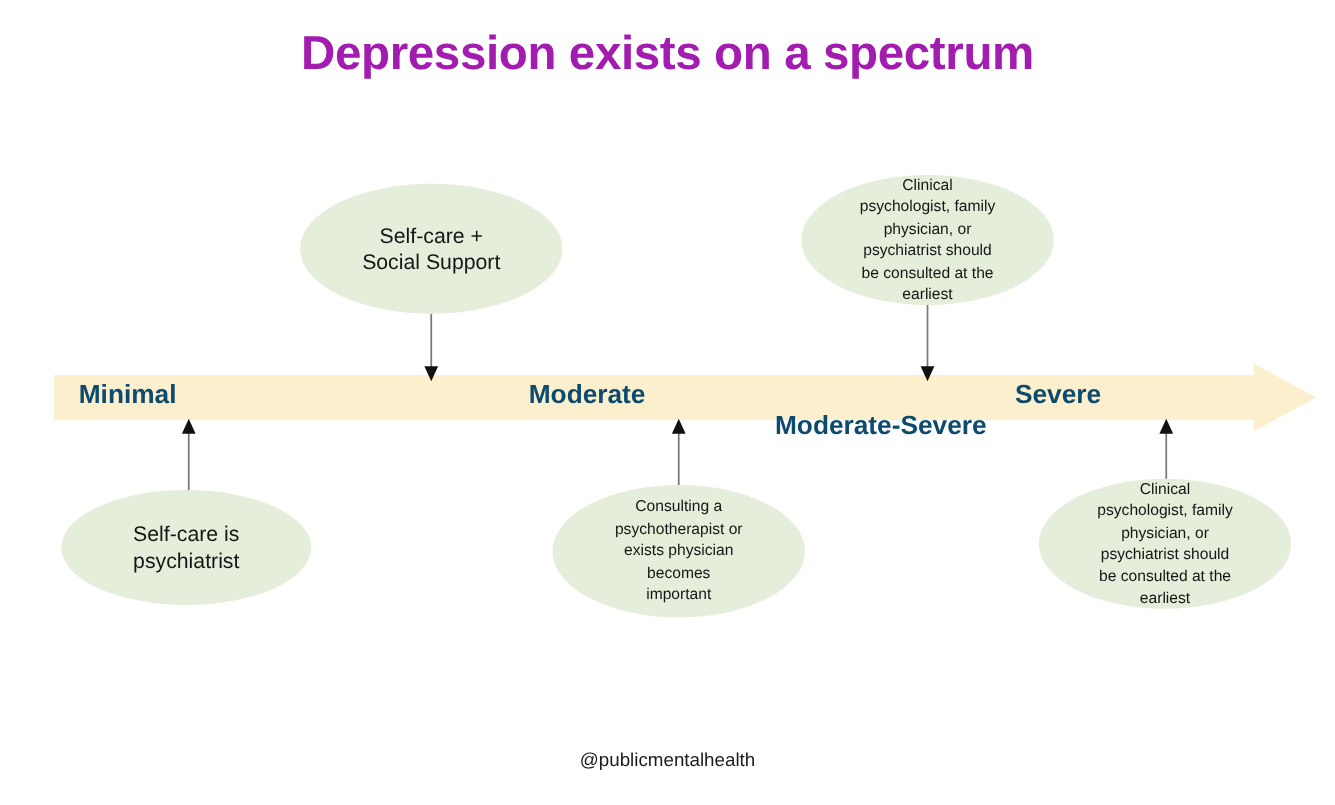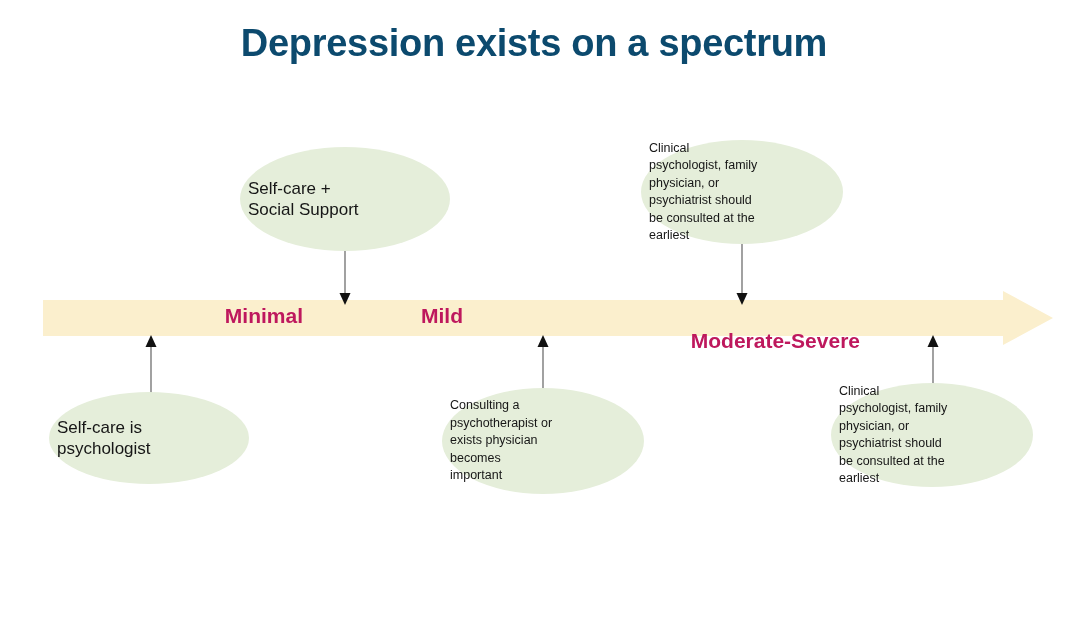--- a/index.html
+++ b/index.html
@@ -23,57 +23,58 @@
   
   .title {
     position: absolute;
     left: 0;
     top: 22px;
     width: 1068px;
     text-align: center;
     font-size: 38px;
     font-weight: 700;
     letter-spacing: -0.3px;
-    color: #0c4a6e;
+    color: #a21caf;
     white-space: nowrap;
   }
 
   
   .spectrum-arrow {
     position: absolute;
     left: 43px;
     top: 291px;
     width: 1010px;
     height: 54px;
   }
   .spectrum-arrow svg {
     display: block;
     width: 1010px;
     height: 54px;
   }
 
   .stage-label {
     position: absolute;
     top: 303px;
-    text-align: right;
+    text-align: left;
     font-size: 21px;
     font-weight: 700;
-    color: #be185d;
+    color: #0c4a6e;
     white-space: nowrap;
     line-height: 26px;
   }
 
   
   .bubble {
     position: absolute;
     background: #e5eeda;
     border-radius: 50%;
     display: flex;
     align-items: center;
     justify-content: center;
+    text-align: center;
     color: #161616;
     box-sizing: border-box;
   }
   .bubble .bubble-text {
     display: block;
     width: 100%;
     white-space: pre-line;
     padding: 0 8px;
     box-sizing: border-box;
   }
@@ -111,25 +112,26 @@
   <div class="title">Depression exists on a spectrum</div>
 
   <div class="spectrum-arrow">
     <svg viewBox="0 0 1010 54" xmlns="http://www.w3.org/2000/svg" aria-hidden="true">
       <polygon points="0,9 960,9 960,0 1010,27 960,54 960,45 0,45" fill="#fbefcd"></polygon>
     </svg>
   </div>
 
   <div class="stage-label" style="left:63px; width:240px;">Minimal</div>
 
-  <div class="stage-label" style="left:223px; width:240px;">Mild</div>
 
+  <div class="stage-label" style="left:423px; width:240px;">Moderate</div>
 
   <div class="stage-label" style="left:620px; width:240px;margin-top:25px;">Moderate-Severe</div>
 
+  <div class="stage-label" style="left:812px; width:240px;">Severe</div>
 
   <div class="bubble bubble-lg" style="left:240px; top:147px; width:210px; height:104px;">
     <span class="bubble-text">Self-care +
 Social Support</span>
   </div>
   <div class="connector" style="left:335px; top:251px;">
     <svg width="20" height="56" viewBox="0 0 20 56" xmlns="http://www.w3.org/2000/svg" aria-hidden="true">
       <line x1="10" y1="0" x2="10" y2="44" stroke="#7a7a7a" stroke-width="1.4"></line>
       <polygon points="10,54 4.5,42 15.5,42" fill="#111111"></polygon>
     </svg>
@@ -151,21 +153,21 @@
   </div>
 
   <div class="connector" style="left:141px; top:333px;">
     <svg width="20" height="62" viewBox="0 0 20 62" xmlns="http://www.w3.org/2000/svg" aria-hidden="true">
       <line x1="10" y1="62" x2="10" y2="12" stroke="#7a7a7a" stroke-width="1.4"></line>
       <polygon points="10,2 4.5,14 15.5,14" fill="#111111"></polygon>
     </svg>
   </div>
   <div class="bubble bubble-lg" style="left:49px; top:392px; width:200px; height:92px;">
     <span class="bubble-text">Self-care is
-psychologist</span>
+psychiatrist</span>
   </div>
 
   <div class="connector" style="left:533px; top:333px;">
     <svg width="20" height="58" viewBox="0 0 20 58" xmlns="http://www.w3.org/2000/svg" aria-hidden="true">
       <line x1="10" y1="58" x2="10" y2="12" stroke="#7a7a7a" stroke-width="1.4"></line>
       <polygon points="10,2 4.5,14 15.5,14" fill="#111111"></polygon>
     </svg>
   </div>
   <div class="bubble bubble-sm" style="left:442px; top:388px; width:202px; height:106px;">
     <span class="bubble-text">Consulting a
@@ -183,14 +185,15 @@
   </div>
   <div class="bubble bubble-sm" style="left:831px; top:383px; width:202px; height:104px;">
     <span class="bubble-text">Clinical
 psychologist, family
 physician, or
 psychiatrist should
 be consulted at the
 earliest</span>
   </div>
 
+  <div class="footer">@publicmentalhealth</div>
 
 </div>
 
 </body></html>

